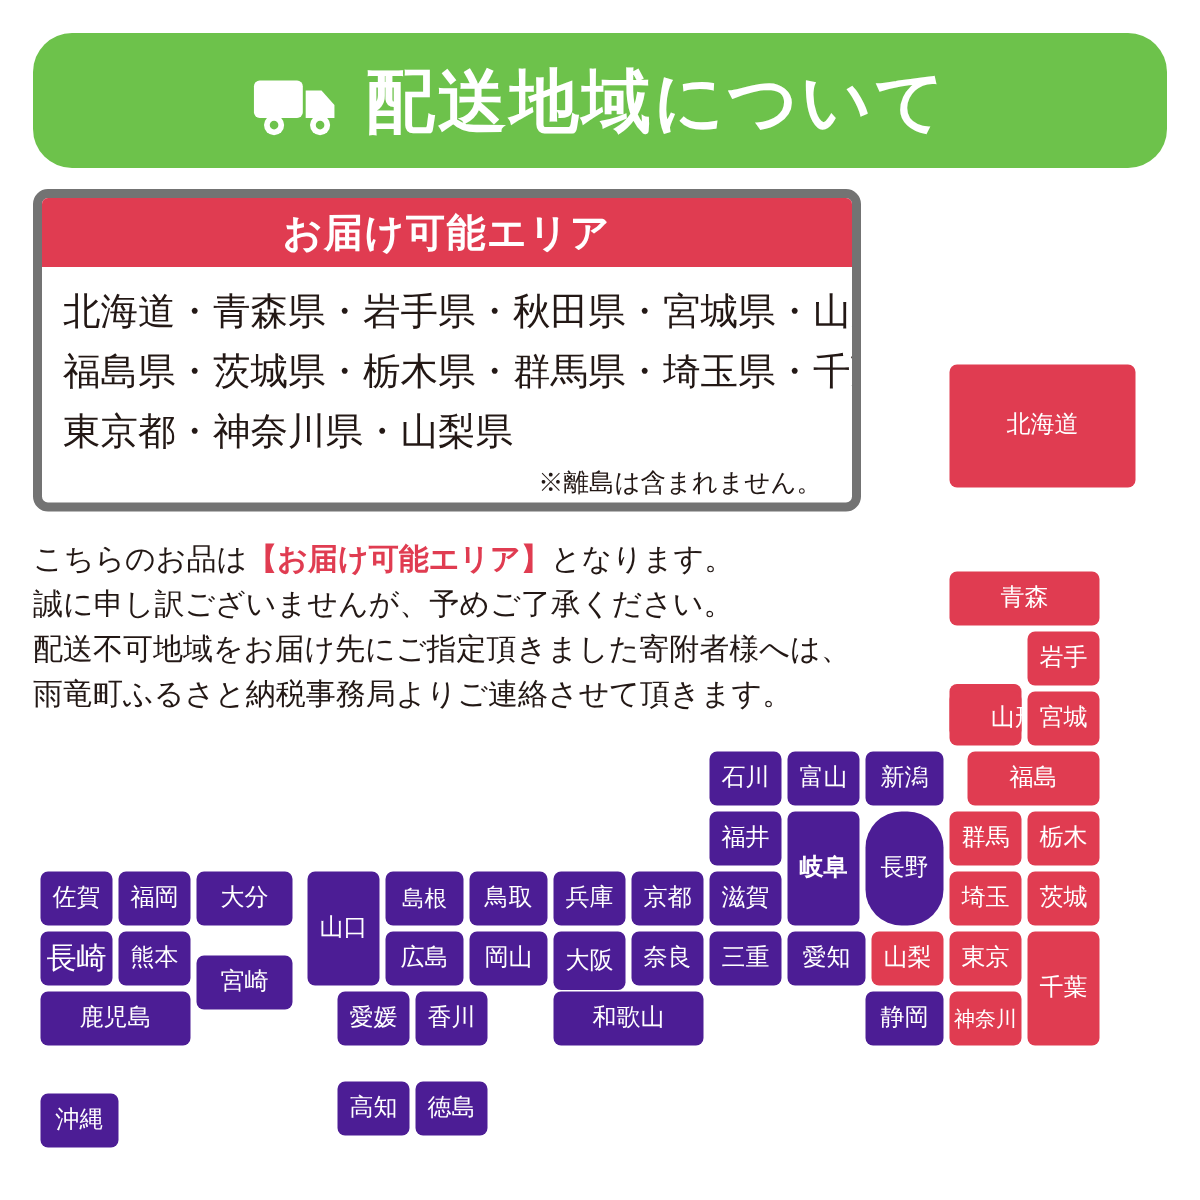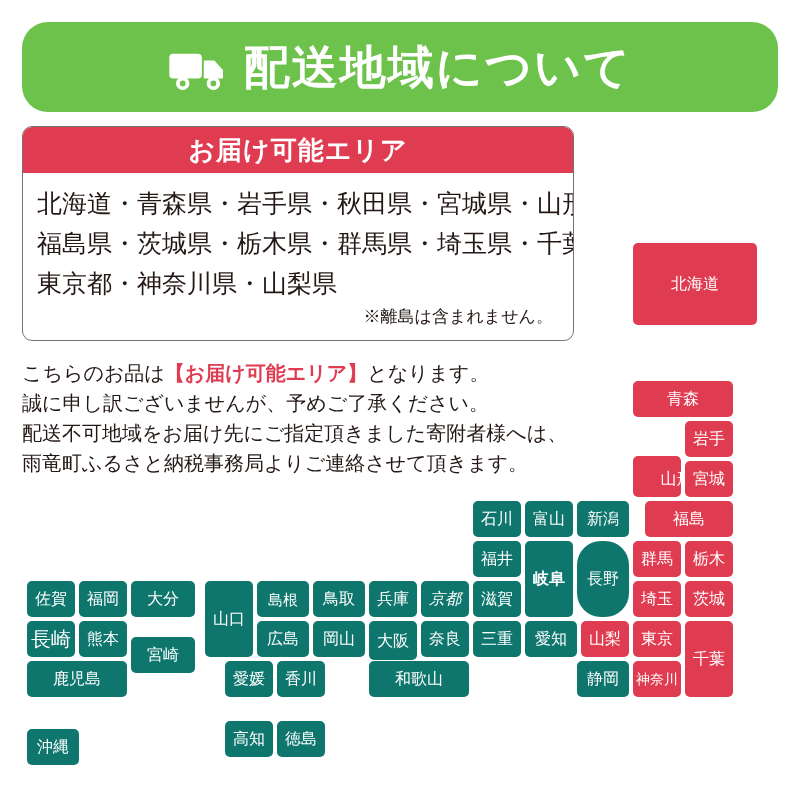--- a/index.html
+++ b/index.html
@@ -47,21 +47,21 @@
     white-space: nowrap;
   }
 
   
   .area-box {
     position: absolute;
     left: 22px;
     top: 126px;
     width: 552px;
     height: 215px;
-    border: 1px solid #737373;
+    border: 6px solid #737373;
     border-radius: 10px;
     box-sizing: border-box;
     background: #ffffff;
     overflow: hidden;
   }
   .area-box-header {
     height: 46px;
     background: #e03c51;
     color: #ffffff;
     font-size: 26px;
@@ -113,21 +113,21 @@
     left: 0;
     top: 0;
     width: 800px;
     height: 800px;
     pointer-events: none;
   }
   .pref {
     position: absolute;
     box-sizing: border-box;
     border-radius: 5px;
-    background: #0f766e;
+    background: #4c1d95;
     color: #ffffff;
     font-size: 16px;
     display: flex;
     align-items: center;
     justify-content: center;
     line-height: 1;
     pointer-events: auto;
     white-space: nowrap;
   }
   .pref.on {
@@ -178,21 +178,21 @@
     <div class="pref" style="left: 525px; top: 501px; width: 48px; height: 36px; font-size: 16px;">富山</div>
     <div class="pref" style="left: 473px; top: 501px; width: 48px; height: 36px; font-size: 16px;">石川</div>
     <div class="pref" style="left: 473px; top: 541px; width: 48px; height: 36px; font-size: 16px;">福井</div>
     <div class="pref" style="left: 525px; top: 541px; width: 48px; height: 76px; font-size: 16px; font-weight: bold;">岐阜</div>
     <div class="pref" style="left: 577px; top: 541px; width: 52px; height: 76px; font-size: 16px; border-radius: 24px;">長野</div>
     <div class="pref on" style="left: 633px; top: 541px; width: 48px; height: 36px; font-size: 16px;">群馬</div>
     <div class="pref on" style="left: 685px; top: 541px; width: 48px; height: 36px; font-size: 16px;">栃木</div>
     <div class="pref on" style="left: 633px; top: 581px; width: 48px; height: 36px; font-size: 16px;">埼玉</div>
     <div class="pref on" style="left: 685px; top: 581px; width: 48px; height: 36px; font-size: 16px;">茨城</div>
     <div class="pref" style="left: 473px; top: 581px; width: 48px; height: 36px; font-size: 16px;">滋賀</div>
-    <div class="pref" style="left: 421px; top: 581px; width: 48px; height: 36px; font-size: 16px; font-style: italic;">京都</div>
+    <div class="pref" style="left: 421px; top: 581px; width: 48px; height: 36px; font-size: 16px;">京都</div>
     <div class="pref" style="left: 369px; top: 581px; width: 48px; height: 36px; font-size: 16px;">兵庫</div>
     <div class="pref" style="left: 313px; top: 581px; width: 52px; height: 36px; font-size: 16px;">鳥取</div>
     <div class="pref" style="left: 257px; top: 581px; width: 52px; height: 36px; font-size: 15px;">島根</div>
     <div class="pref" style="left: 205px; top: 581px; width: 48px; height: 76px; font-size: 16px;">山口</div>
     <div class="pref on" style="left: 581px; top: 621px; width: 48px; height: 36px; font-size: 16px;">山梨</div>
     <div class="pref on" style="left: 633px; top: 621px; width: 48px; height: 36px; font-size: 16px;">東京</div>
     <div class="pref on" style="left: 685px; top: 621px; width: 48px; height: 76px; font-size: 16px;">千葉</div>
     <div class="pref" style="left: 525px; top: 621px; width: 52px; height: 36px; font-size: 16px;">愛知</div>
     <div class="pref" style="left: 473px; top: 621px; width: 48px; height: 36px; font-size: 16px;">三重</div>
     <div class="pref" style="left: 421px; top: 621px; width: 48px; height: 36px; font-size: 16px;">奈良</div>

